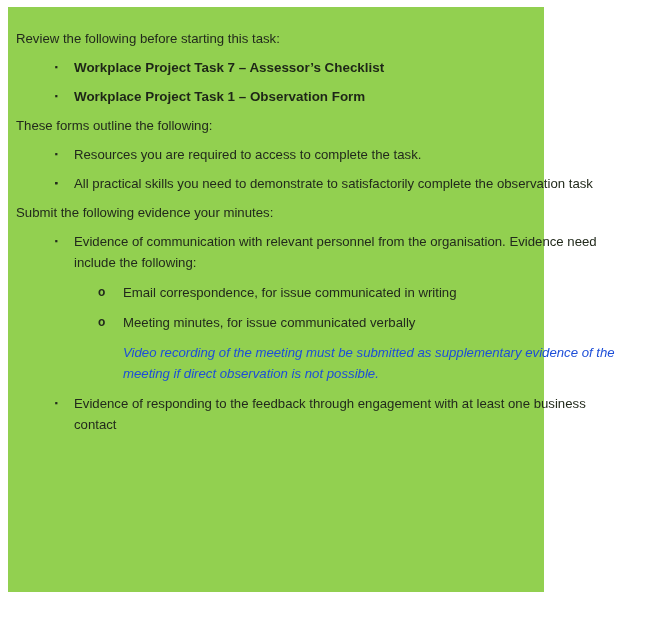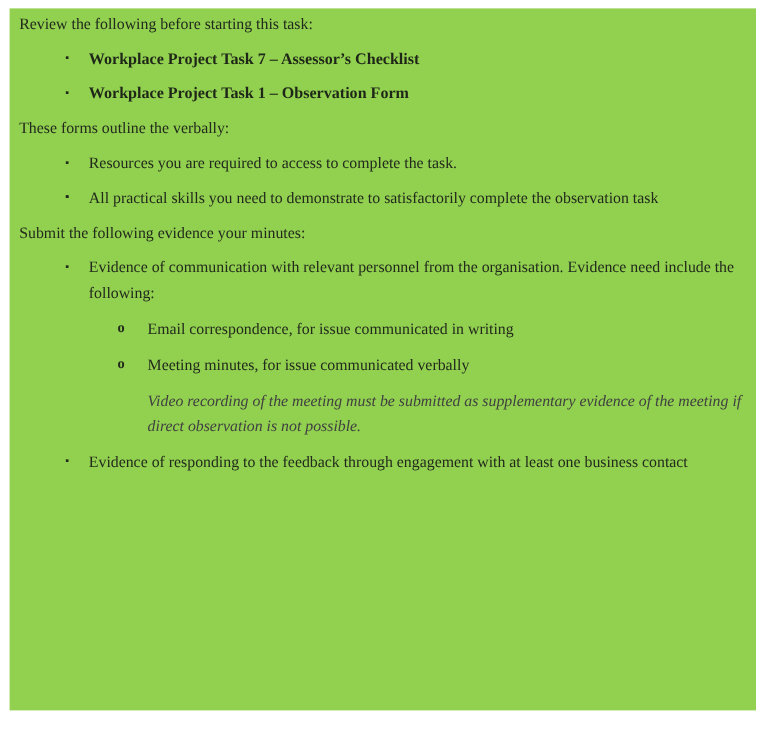--- a/index.html
+++ b/index.html
@@ -7,26 +7,26 @@
       padding: 0;
       background: #ffffff;
       width: 653px;
       height: 622px;
       overflow: hidden;
     }
     .panel {
       position: absolute;
       left: 8px;
       top: 7px;
-      width: 622px;
+      width: 536px;
       height: 585px;
       background: #92d050;
       box-sizing: border-box;
-      padding: 2px 0 0 8px;
-      font-family: Liberation Serif, serif;
+      padding: 21px 0 0 8px;
+      font-family: Liberation Sans, sans-serif;
       font-size: 13.2px;
       color: #222a1c;
     }
     .para {
       margin: 0;
       line-height: 21px;
     }
     .gap-after { margin-bottom: 8px; }
     .list {
       list-style: none;
@@ -63,21 +63,21 @@
     .subli .bullet {
       position: absolute;
       left: 82px;
       top: 0;
       font-size: 12px;
       line-height: 21px;
       font-weight: bold;
     }
     .note {
       font-style: italic;
-      color: #404040;
+      color: #1d4ed8;
       line-height: 21px;
       margin: 0 0 9px 0;
     }
     .note.lvl2 { padding-left: 107px; width: 495px; }
     .note.lvl1 { padding-left: 58px; }
   </style>
 </head>
 <body>
 
 <div class="panel">
@@ -88,21 +88,21 @@
     <li class="li bold">
       <span class="bullet">▪</span>
       <span>Workplace Project Task 7 – Assessor’s Checklist</span>
     </li>
     <li class="li bold">
       <span class="bullet">▪</span>
       <span>Workplace Project Task 1 – Observation Form</span>
     </li>
   </ul>
 
-  <p class="para gap-after">These forms outline the verbally:</p>
+  <p class="para gap-after">These forms outline the following:</p>
 
   <ul class="list">
     <li class="li">
       <span class="bullet">▪</span>
       <span>Resources you are required to access to complete the task.</span>
     </li>
     <li class="li">
       <span class="bullet">▪</span>
     </li>
     <li class="li" style="width:560px;">

